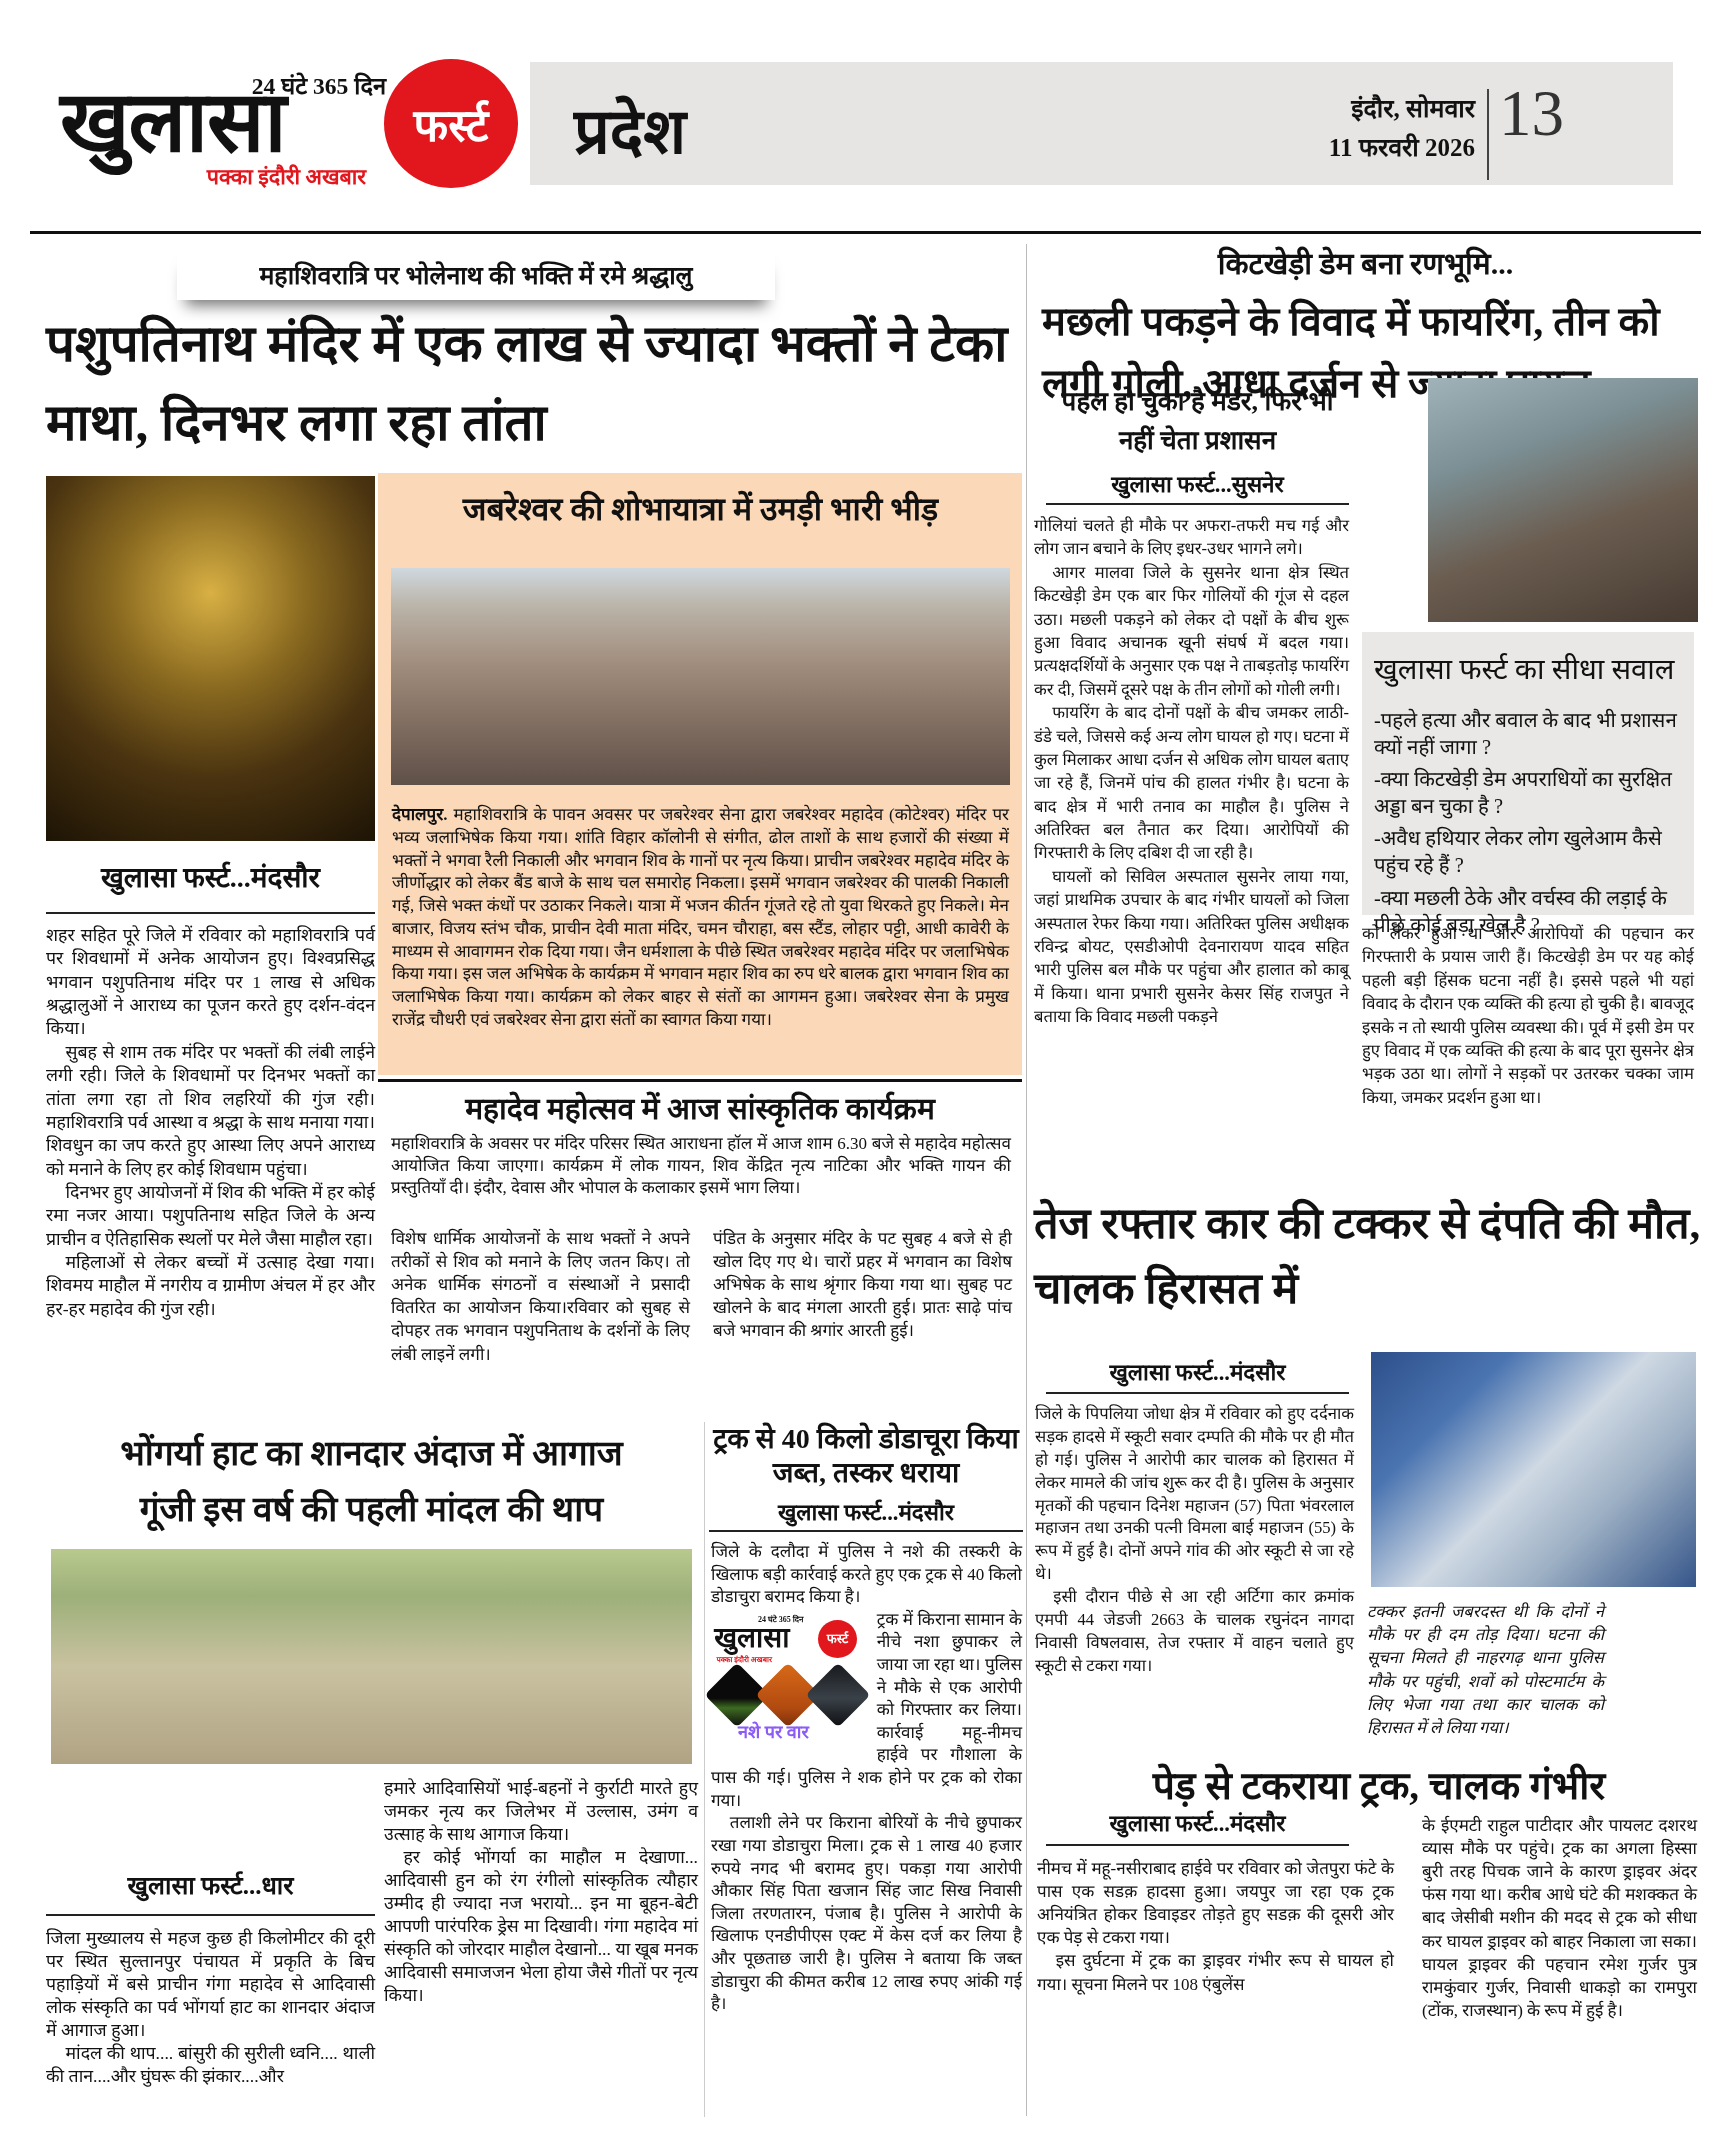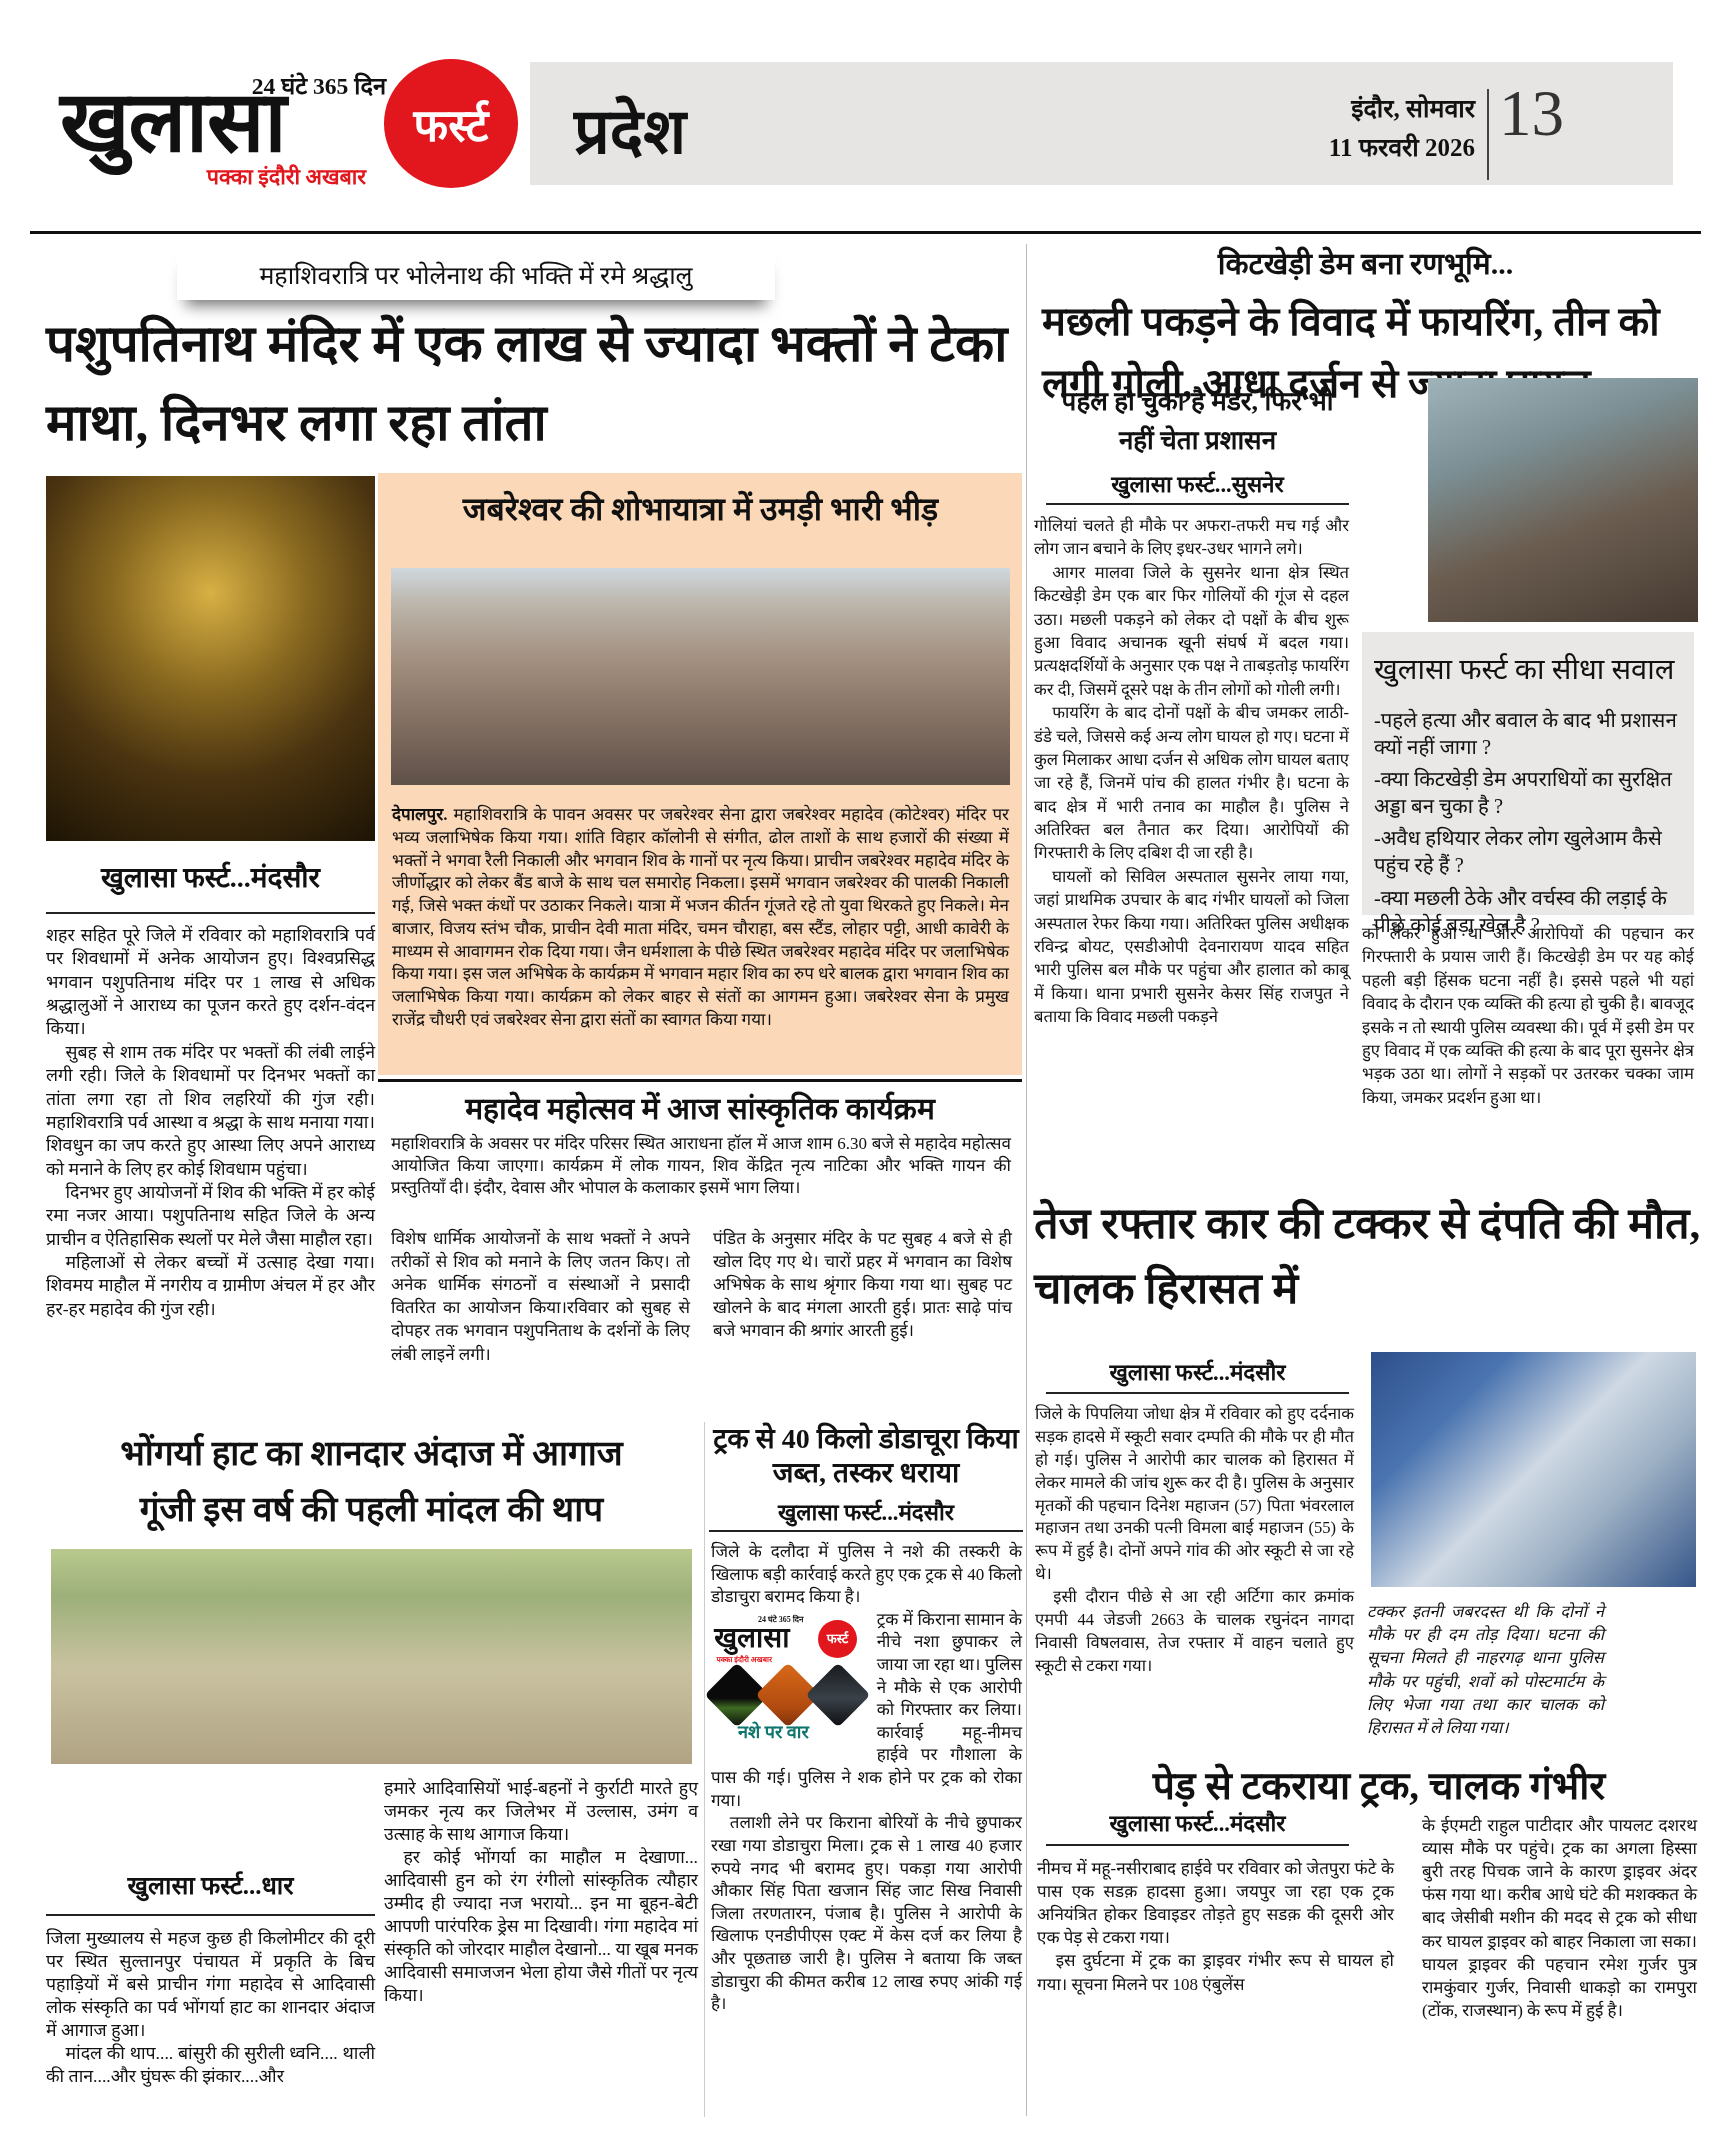--- a/index.html
+++ b/index.html
@@ -22,21 +22,21 @@
   .logo-sub{left:182px;top:161px;width:209px;text-align:center;font-size:21.5px;font-weight:bold;color:#e2161d;}
   .section-title{left:574px;top:86px;font-size:63px;font-weight:bold;}
   .edition{left:1250px;top:90px;width:225px;text-align:right;font-size:25px;font-weight:bold;line-height:1.55;}
   .pg-rule{left:1487px;top:89px;width:2.1px;height:91px;background:#444;}
   .page-no{left:1499px;top:76px;font-size:65px;color:#333;}
   .header-rule{left:29.5px;top:231px;width:1671px;height:3.2px;background:#101010;}
   .vsep1{left:1026px;top:244px;width:1.1px;height:1872px;background:#bbb;}
   .vsep2{left:704px;top:1422px;width:1.1px;height:695px;background:#ccc;}
   
   .kicker-box{left:177px;top:248px;width:598px;height:52px;background:#fff;display:flex;align-items:center;
-      justify-content:center;font-size:25px;font-weight:normal;box-shadow:0 14px 15px -8.6px rgba(0,0,0,.55);}
+      justify-content:center;font-size:25px;font-weight:bold;box-shadow:0 14px 15px -8.6px rgba(0,0,0,.55);}
   .pashu-head{left:46px;top:305px;width:976px;font-size:51px;font-weight:bold;line-height:1.55;}
   .deity-photo{left:46px;top:476px;width:329px;height:365px;
       background:radial-gradient(circle at 50% 32%,#d8b044 0%,#8a6a20 32%,#4a3310 62%,#1d1405 100%);}
   .pashu-byline{left:46px;top:857px;width:329px;font-size:28px;}
   .pashu-byrule{left:46px;top:912px;width:329px;}
   .pashu-body{left:46px;top:924px;width:329px;font-size:17.7px;line-height:1.32;}
   
   .peach{left:378px;top:473px;width:644px;height:602px;background:#fbd8b7;}
   .jab-head{left:392px;top:486px;width:617px;font-size:32px;font-weight:bold;text-align:center;}
   .jab-photo{left:391px;top:568px;width:619px;height:217px;
@@ -64,21 +64,21 @@
   .inset{float:left;width:155px;height:128px;margin:5.4px 10.7px 3.2px 0;position:relative;background:#fff;}
   .inset-tag{position:absolute;left:47px;top:1.1px;font-size:8px;font-weight:bold;}
   .inset-logo{position:absolute;left:3.2px;top:9.7px;font-size:28px;font-weight:bold;line-height:1;}
   .inset-circle{position:absolute;left:107px;top:5.4px;width:39px;height:38px;border-radius:50%;background:#e2161d;
       color:#fff;font-size:13px;font-weight:bold;display:flex;align-items:center;justify-content:center;}
   .inset-sub{position:absolute;left:5.4px;top:41px;font-size:7.5px;font-weight:bold;color:#e2161d;}
   .dia{position:absolute;top:58px;width:46px;height:46px;transform:rotate(45deg);border-radius:5.4px;}
   .dia1{left:3.2px;background:linear-gradient(135deg,#0a0a0a 55%,#3f6b22 70%,#0a0a0a 100%);}
   .dia2{left:54px;background:linear-gradient(135deg,#d96a18,#b14a10 70%,#7a2f08 100%);}
   .dia3{left:104px;background:linear-gradient(135deg,#16181c,#3a4148 55%,#0c0d10 100%);}
-  .inset-label{position:absolute;left:27px;top:107px;font-size:18px;font-weight:bold;color:#0f766e;}
+  .inset-label{position:absolute;left:27px;top:107px;font-size:18px;font-weight:bold;color:#8b5cf6;}
   
   .fish-kicker{left:1033px;top:242px;width:665px;font-size:30px;font-weight:bold;text-align:center;}
   .fish-head{left:1034px;top:283px;width:668px;font-size:40px;font-weight:bold;line-height:1.55;}
   .fish-sub{left:1046px;top:382px;width:303px;font-size:26px;font-weight:bold;text-align:center;line-height:1.5;}
   .fish-byline{left:1046px;top:468px;width:303px;font-size:22.5px;}
   .fish-byrule{left:1046px;top:503px;width:303px;height:1.6px;}
   .fish-col1{left:1034px;top:514px;width:315px;font-size:16.6px;line-height:1.41;}
   .fish-photo{left:1428px;top:378px;width:270px;height:244px;
       background:linear-gradient(160deg,#9fb3b8,#7b8f94 30%,#6b5d50 60%,#463a31 100%);}
   .sawal{left:1362px;top:632px;width:332px;height:283px;background:#e9e8e6;}

